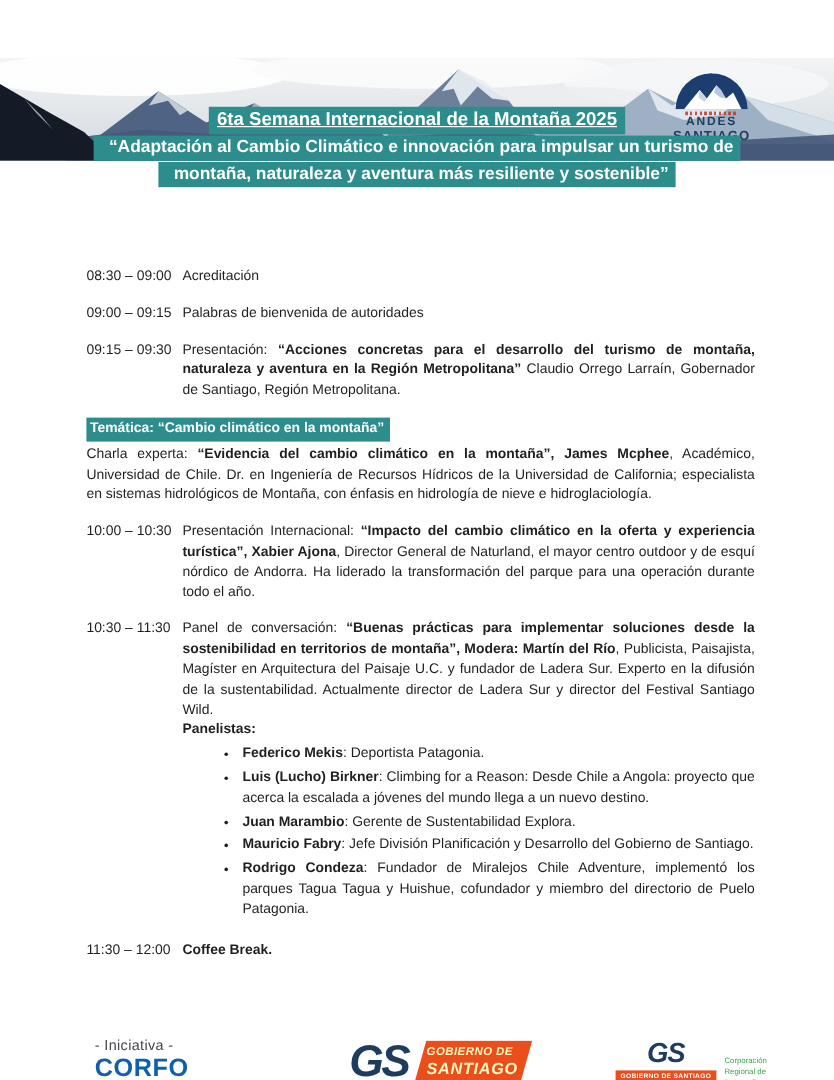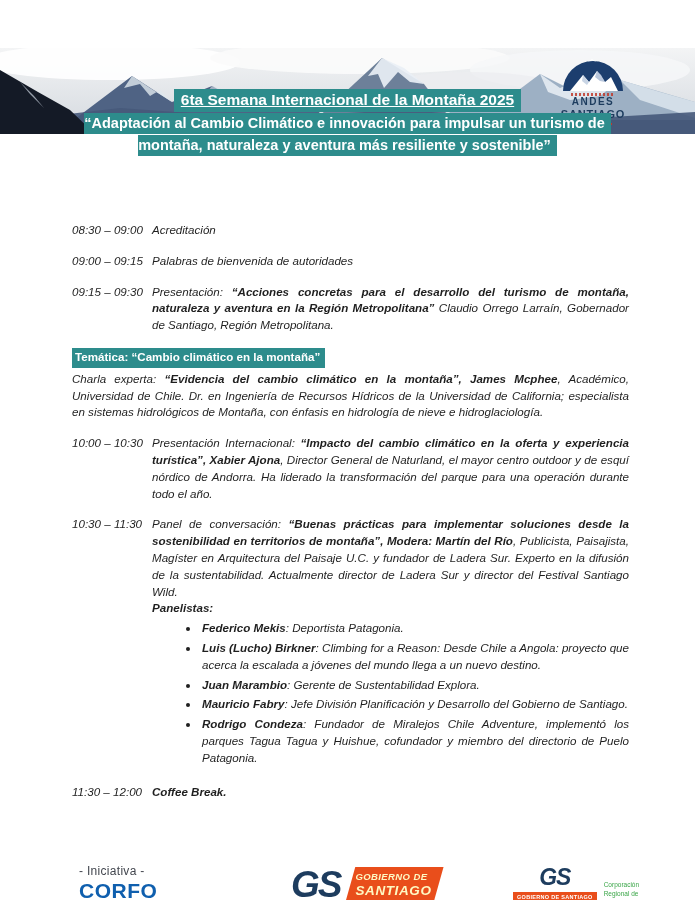--- a/index.html
+++ b/index.html
@@ -18,26 +18,26 @@
     background:repeating-linear-gradient(90deg, #c0392b 0 2px, rgba(0,0,0,0) 2px 4px); opacity:.85; }
   .logo-andes { font-size:10px; font-weight:600; letter-spacing:1.5px; color:var(--gs-navy,#1c3e6e); margin-top:1px; }
   .logo-santiago { font-size:11px; font-weight:800; letter-spacing:0.8px; color:var(--gs-navy,#1c3e6e); margin-top:2px; }
   .logo-redline { width:38px; height:2px; background:#c0392b; margin:3px auto 2px auto; }
   .logo-chile { font-size:5px; font-weight:700; letter-spacing:3px; color:var(--gs-navy,#1c3e6e); }
 
   
   .titles { position:absolute; top:89px; left:0; width:695px; text-align:center; }
   .hl { display:inline-block; background:var(--accent-teal,#2d8c8c); color:#fff; font-weight:bold; }
   .main-title { font-size:15.5px; padding:2px 7px 3px 7px; text-decoration:underline; }
-  .sub-line { font-size:14.5px; padding:2px 6px 3px 0; margin-top:1px; }
+  .sub-line { font-size:14.5px; padding:2px 6px 3px 13px; margin-top:1px; }
   .date-block { margin-top:13px; color:var(--date-teal,#1e5f55); font-weight:bold; font-size:12.5px; line-height:1.4; }
 
   
   .schedule { position:absolute; top:222px; left:72px; width:557px; font-size:11.6px; line-height:1.45; color:#1f1f1f; }
-  .row { display:flex; margin-bottom:14px;font-style:italic; }
+  .row { display:flex; margin-bottom:14px; }
   .time { width:80px; flex:none; white-space:nowrap; }
   .content { flex:1; text-align:justify; }
   .b { font-weight:bold; }
   .tematica { margin:1px 0 3px 0; }
   .tematica-inner { display:inline-block; background:var(--accent-teal,#2d8c8c); color:#fff; font-weight:bold; padding:1px 5px 2px 3px; }
   .panelists-label { font-weight:bold; }
   ul.bullets { margin:3px 0 0 0; padding-left:48px; }
   ul.bullets li { margin-bottom:3px; text-align:justify; padding-left:2px; }
 
   

